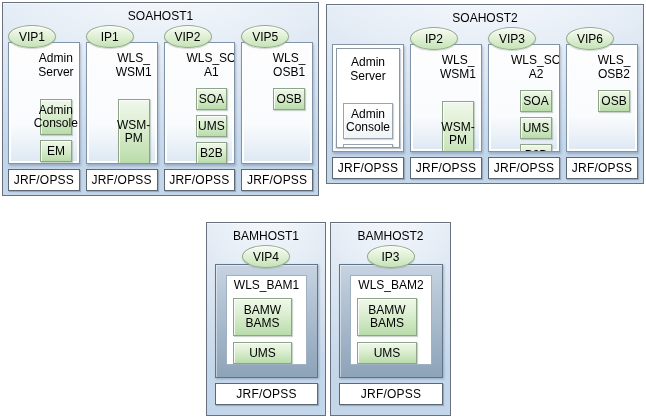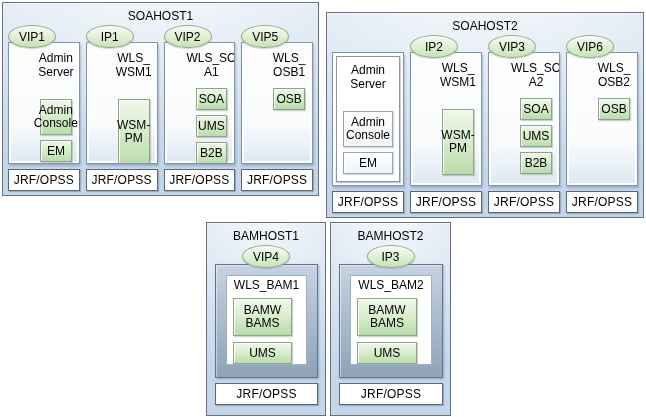--- a/index.html
+++ b/index.html
@@ -7,21 +7,21 @@
     position:relative;width:646px;height:417px;background:#ffffff;
     font-family:"Liberation Sans","DejaVu Sans",sans-serif;color:#000;
     -webkit-font-smoothing:antialiased;
   }
   .host{
     position:absolute;border:1px solid #67727e;box-sizing:border-box;
     background:radial-gradient(ellipse 130% 95% at 50% -12%, #f8fafd 0%, #e4ecf5 42%, #c3d6ea 100%);
     box-shadow:inset 0 1px 0 rgba(255,255,255,.55);
   }
   .h0{left:2px;top:2px;width:317px;height:194px;}
-  .h1{left:326px;top:12px;width:318px;height:206px;}
+  .h1{left:326px;top:4px;width:318px;height:180px;}
   .h2{left:206px;top:222px;width:120px;height:194px;}
   .h3{left:330px;top:222px;width:121px;height:194px;}
   .host-title{padding-top:6px;height:14px;line-height:14px;text-align:center;font-size:12px;}
   .cols{position:absolute;left:5px;right:5px;top:22px;bottom:4px;display:flex;gap:6px;}
   .col{flex:1;display:flex;flex-direction:column;align-items:flex-start;min-width:0;}
   .ellipse{
     width:48px;height:23px;border-radius:50%;box-sizing:border-box;
     border:1px solid #94ab8d;z-index:2;position:relative;
     background:linear-gradient(to bottom,#f7fbf3 0%,#e2f1d8 45%,#c6e3b7 100%);
     box-shadow:inset 0 1px 0 rgba(255,255,255,.85), 0 1px 1px rgba(120,140,120,.35);

